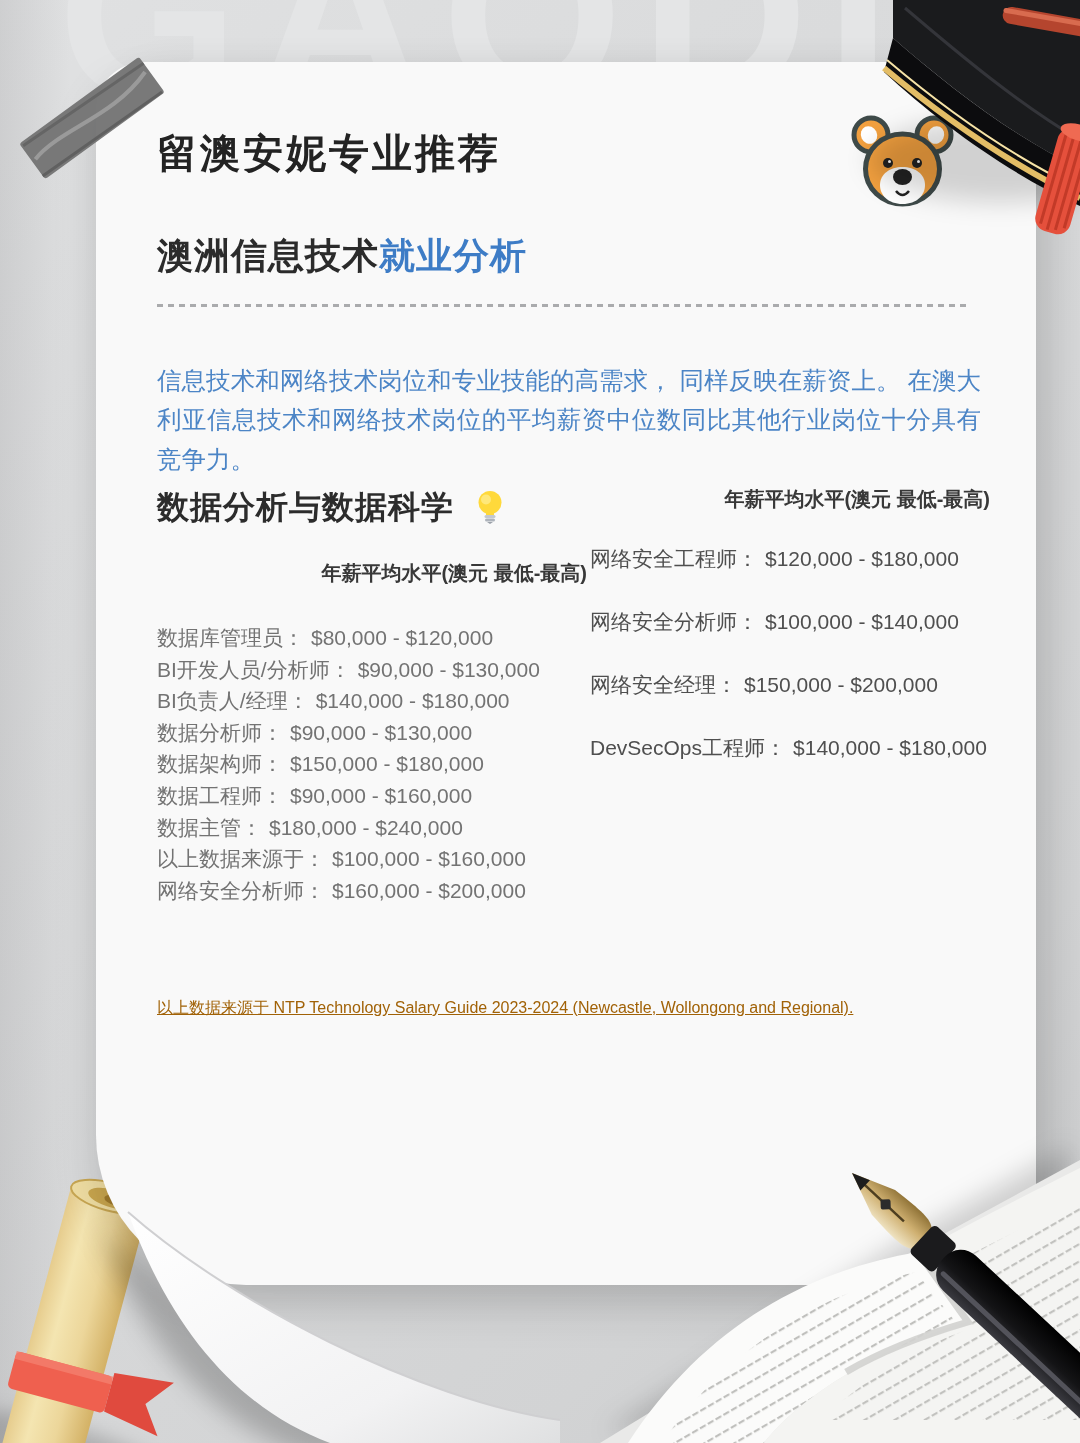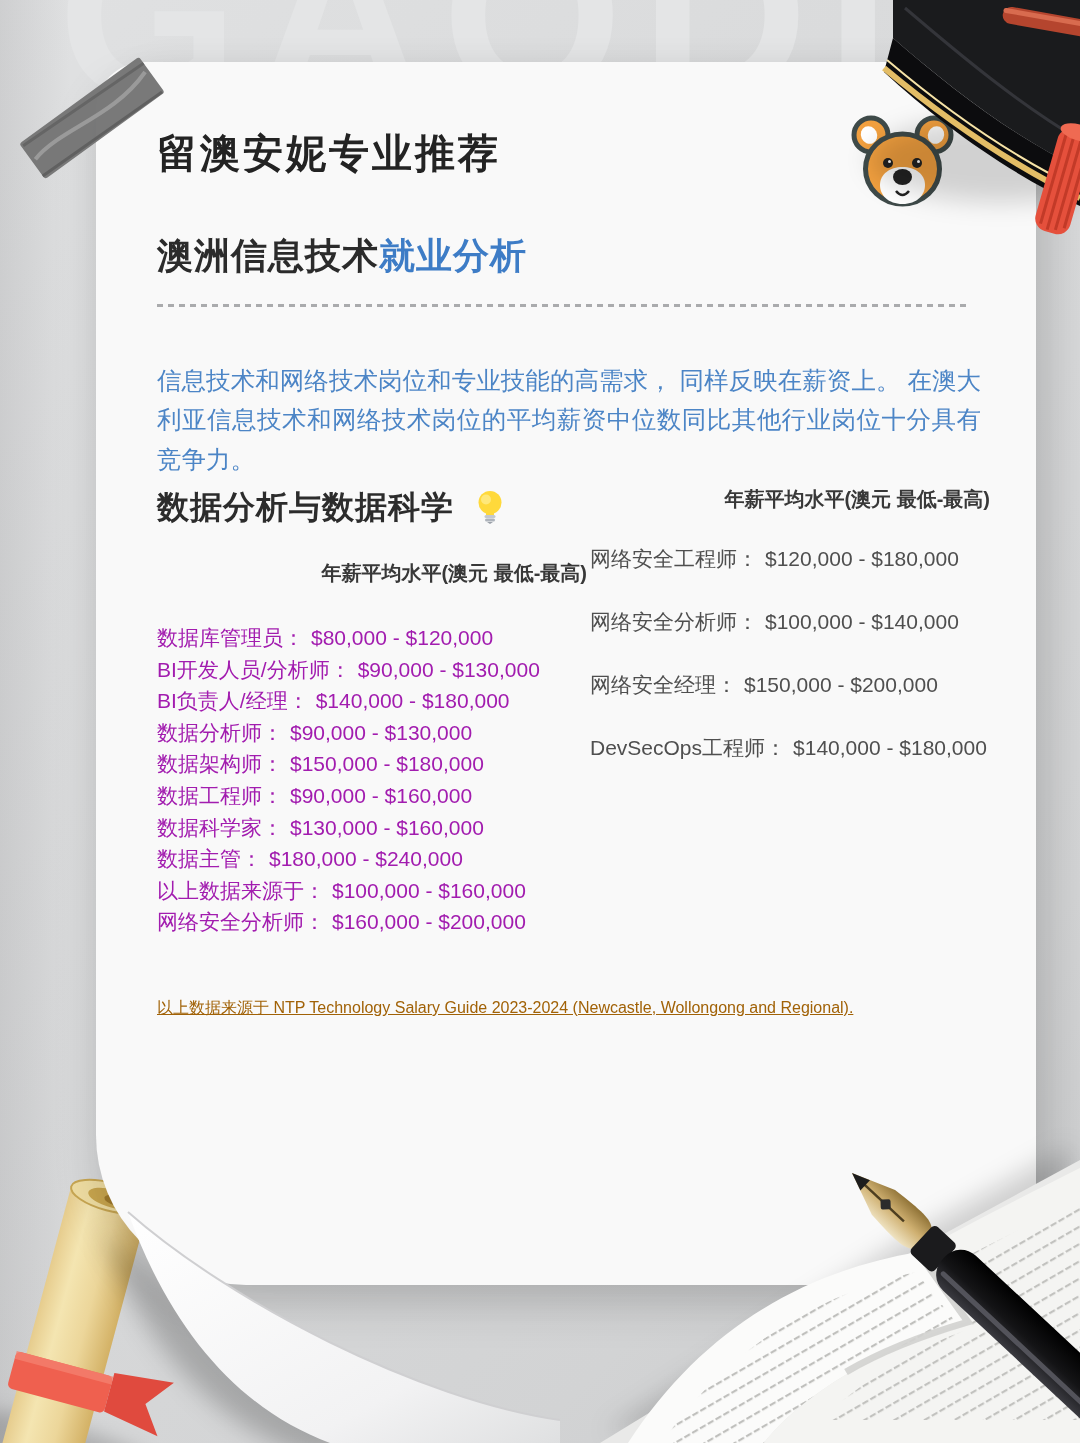--- a/index.html
+++ b/index.html
@@ -31,21 +31,21 @@
     background:repeating-linear-gradient(90deg,#aaabad 0 6px,transparent 6px 11px);}
   .intro{position:absolute;left:61px;top:274px;width:824px;
     font-size:24.5px;line-height:1.62;color:#4c85c6;font-weight:500;
     text-align:justify;}
   .col{position:absolute;top:424px;}
   .col-left{left:61px;width:430px;}
   .col-right{left:494px;width:400px;}
   .col-heading{font-size:32px;font-weight:900;color:#2c2c2c;letter-spacing:1px;
     margin:0 0 32px 0;display:flex;align-items:center;gap:20px;line-height:42px;}
   .salary-label{font-size:20px;font-weight:700;color:#383838;margin:0 0 36px 0;line-height:26px;text-align:right;}
-  .rows-single .row{font-size:21px;color:#a21caf;line-height:31.6px;white-space:nowrap;}
+  .rows-single .row{font-size:21px;color:#737373;line-height:31.6px;white-space:nowrap;}
   .rows-double .row{font-size:21px;color:#4f4f4f;line-height:22px;margin-bottom:41px;white-space:nowrap;}
   .row .sep{margin-right:7px;}
   .footer{position:absolute;left:61px;top:916px;width:824px;
     font-size:16px;line-height:1.7;color:#a16207;font-weight:500;text-align:justify;text-decoration:underline;}
   .bulb{width:32px;height:34px;flex:0 0 auto;}
 </style>
 </head>
 <body>
 
 <div class="watermark">GAODING</div>
@@ -105,21 +105,20 @@
         <div class="row"><span>BI开发人员/分析师</span><span class="sep">：</span><span>$90,000 - $130,000</span></div>
 
         <div class="row"><span>BI负责人/经理</span><span class="sep">：</span><span>$140,000 - $180,000</span></div>
 
         <div class="row"><span>数据分析师</span><span class="sep">：</span><span>$90,000 - $130,000</span></div>
 
         <div class="row"><span>数据架构师</span><span class="sep">：</span><span>$150,000 - $180,000</span></div>
 
         <div class="row"><span>数据工程师</span><span class="sep">：</span><span>$90,000 - $160,000</span></div>
 
-        <div class="row"><span>数据科学家</span><span class="sep">：</span><span>$130,000 - $160,000</span></div>
 
         <div class="row"><span>数据主管</span><span class="sep">：</span><span>$180,000 - $240,000</span></div>
 
         <div class="row"><span>以上数据来源于</span><span class="sep">：</span><span>$100,000 - $160,000</span></div>
 
         <div class="row"><span>网络安全分析师</span><span class="sep">：</span><span>$160,000 - $200,000</span></div>
       </div>
   </div>
 
   <div class="col col-right">

